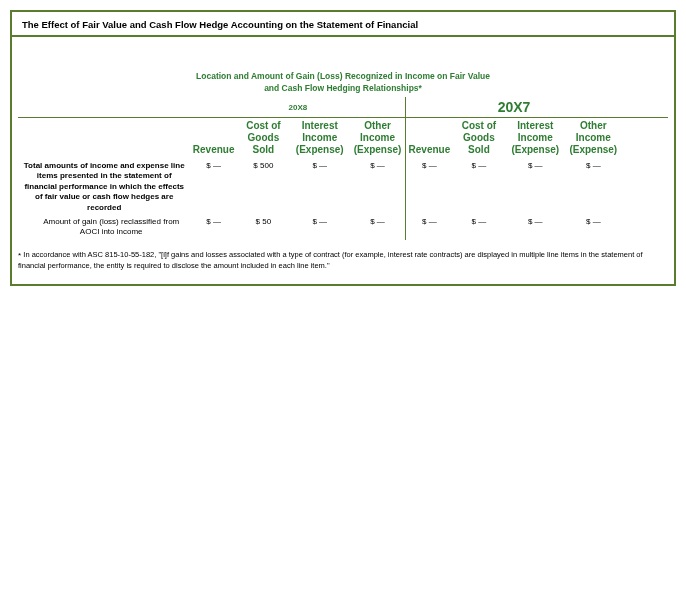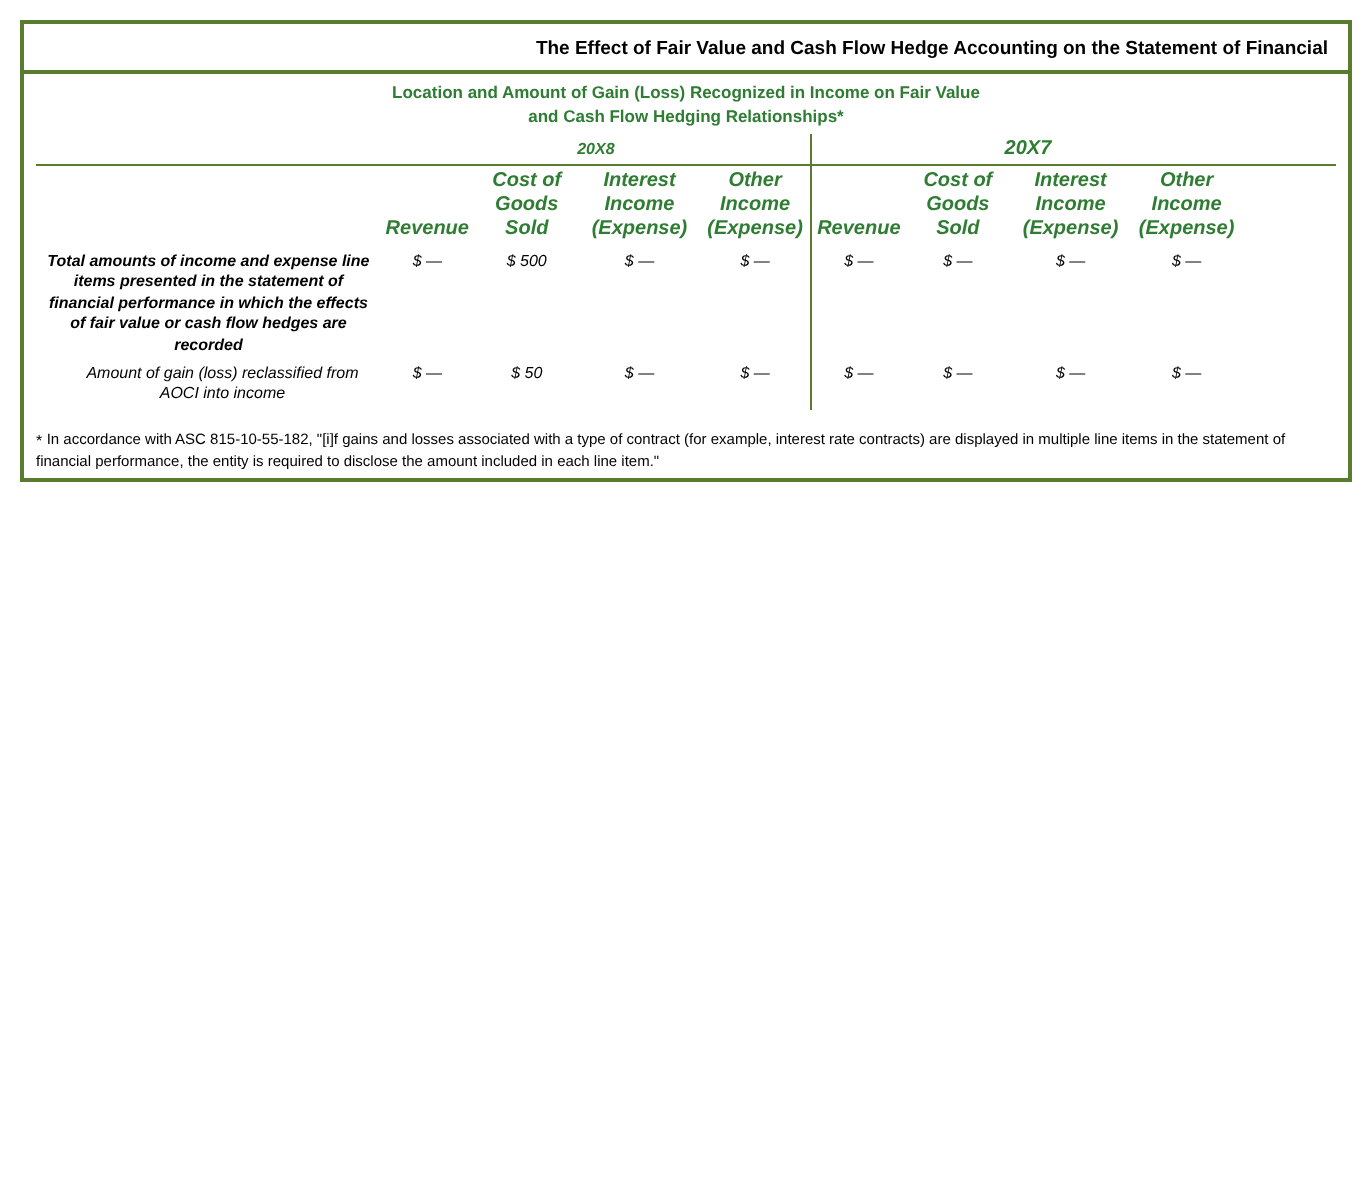--- a/index.html
+++ b/index.html
@@ -10,44 +10,44 @@
       width: 686px;
       min-height: 597px;
       padding: 10px;
     }
     .outer-border {
       border: 2px solid #5a7c2e;
       padding: 0;
     }
     .title-bar {
       background: #fff;
-      text-align: right;
+      text-align: left;
       font-weight: bold;
       font-size: 9.5px;
       color: #000;
       padding: 6px 10px 4px;
       border-bottom: 2px solid #5a7c2e;
       line-height: 1.4;
     }
     .subtitle {
       text-align: center;
       font-size: 8.5px;
       color: #2e7d32;
       font-weight: bold;
       padding: 4px 10px 2px;
       line-height: 1.4;
     }
     .table-container {
       padding: 0 6px 6px;
+      margin-top: 30px;
     }
     table {
       width: 100%;
       border-collapse: collapse;
       font-size: 8px;
-      font-style: italic;
     }
     .year-header-row td {
       text-align: center;
       font-size: 8px;
       color: #2e7d32;
       font-weight: bold;
       padding: 2px 2px;
       border-bottom: 1px solid #5a7c2e;
     }
     .col-header-row td {
@@ -79,21 +79,21 @@
       padding-left: 16px;
     }
     .num-cell {
       text-align: center;
       white-space: nowrap;
       font-size: 8px;
     }
     .footnote {
       font-size: 7.5px;
       color: #000;
-      padding: 4px 6px 2px;
+      padding: 4px 6px 12px;
       line-height: 1.4;
     }
     .footnote-star {
       font-size: 8px;
       vertical-align: top;
     }
   </style>
 </head>
 <body>
 
@@ -119,21 +119,21 @@
         <col style="width:8%">
         <col style="width:9%">
         <col style="width:8.5%">
         <col style="width:7%">
       </colgroup>
 
       <thead>
         <tr class="year-header-row">
           <td></td>
           <td colspan="4" style="text-align:center; border-bottom:1.5px solid #5a7c2e; color:#2e7d32; font-weight:bold; font-size:8px;">20X8</td>
-          <td colspan="4" style="text-align:center; border-bottom:1.5px solid #5a7c2e; color:#2e7d32; font-weight:bold; font-size:10px; border-left:1.5px solid #5a7c2e;">20X7</td>
+          <td colspan="4" style="text-align:center; border-bottom:1.5px solid #5a7c2e; color:#2e7d32; font-weight:bold; font-size:14px; border-left:1.5px solid #5a7c2e;">20X7</td>
           <td></td>
         </tr>
         <tr class="col-header-row">
           <td></td>
           <td style="text-align:center; color:#2e7d32; font-weight:bold;">Revenue</td>
           <td style="text-align:center; color:#2e7d32; font-weight:bold;">Cost of<br>Goods<br>Sold</td>
           <td style="text-align:center; color:#2e7d32; font-weight:bold;">Interest<br>Income<br>(Expense)</td>
           <td style="text-align:center; color:#2e7d32; font-weight:bold;">Other<br>Income<br>(Expense)</td>
           <td style="text-align:center; color:#2e7d32; font-weight:bold; border-left:1.5px solid #5a7c2e;">Revenue</td>
           <td style="text-align:center; color:#2e7d32; font-weight:bold;">Cost of<br>Goods<br>Sold</td>

